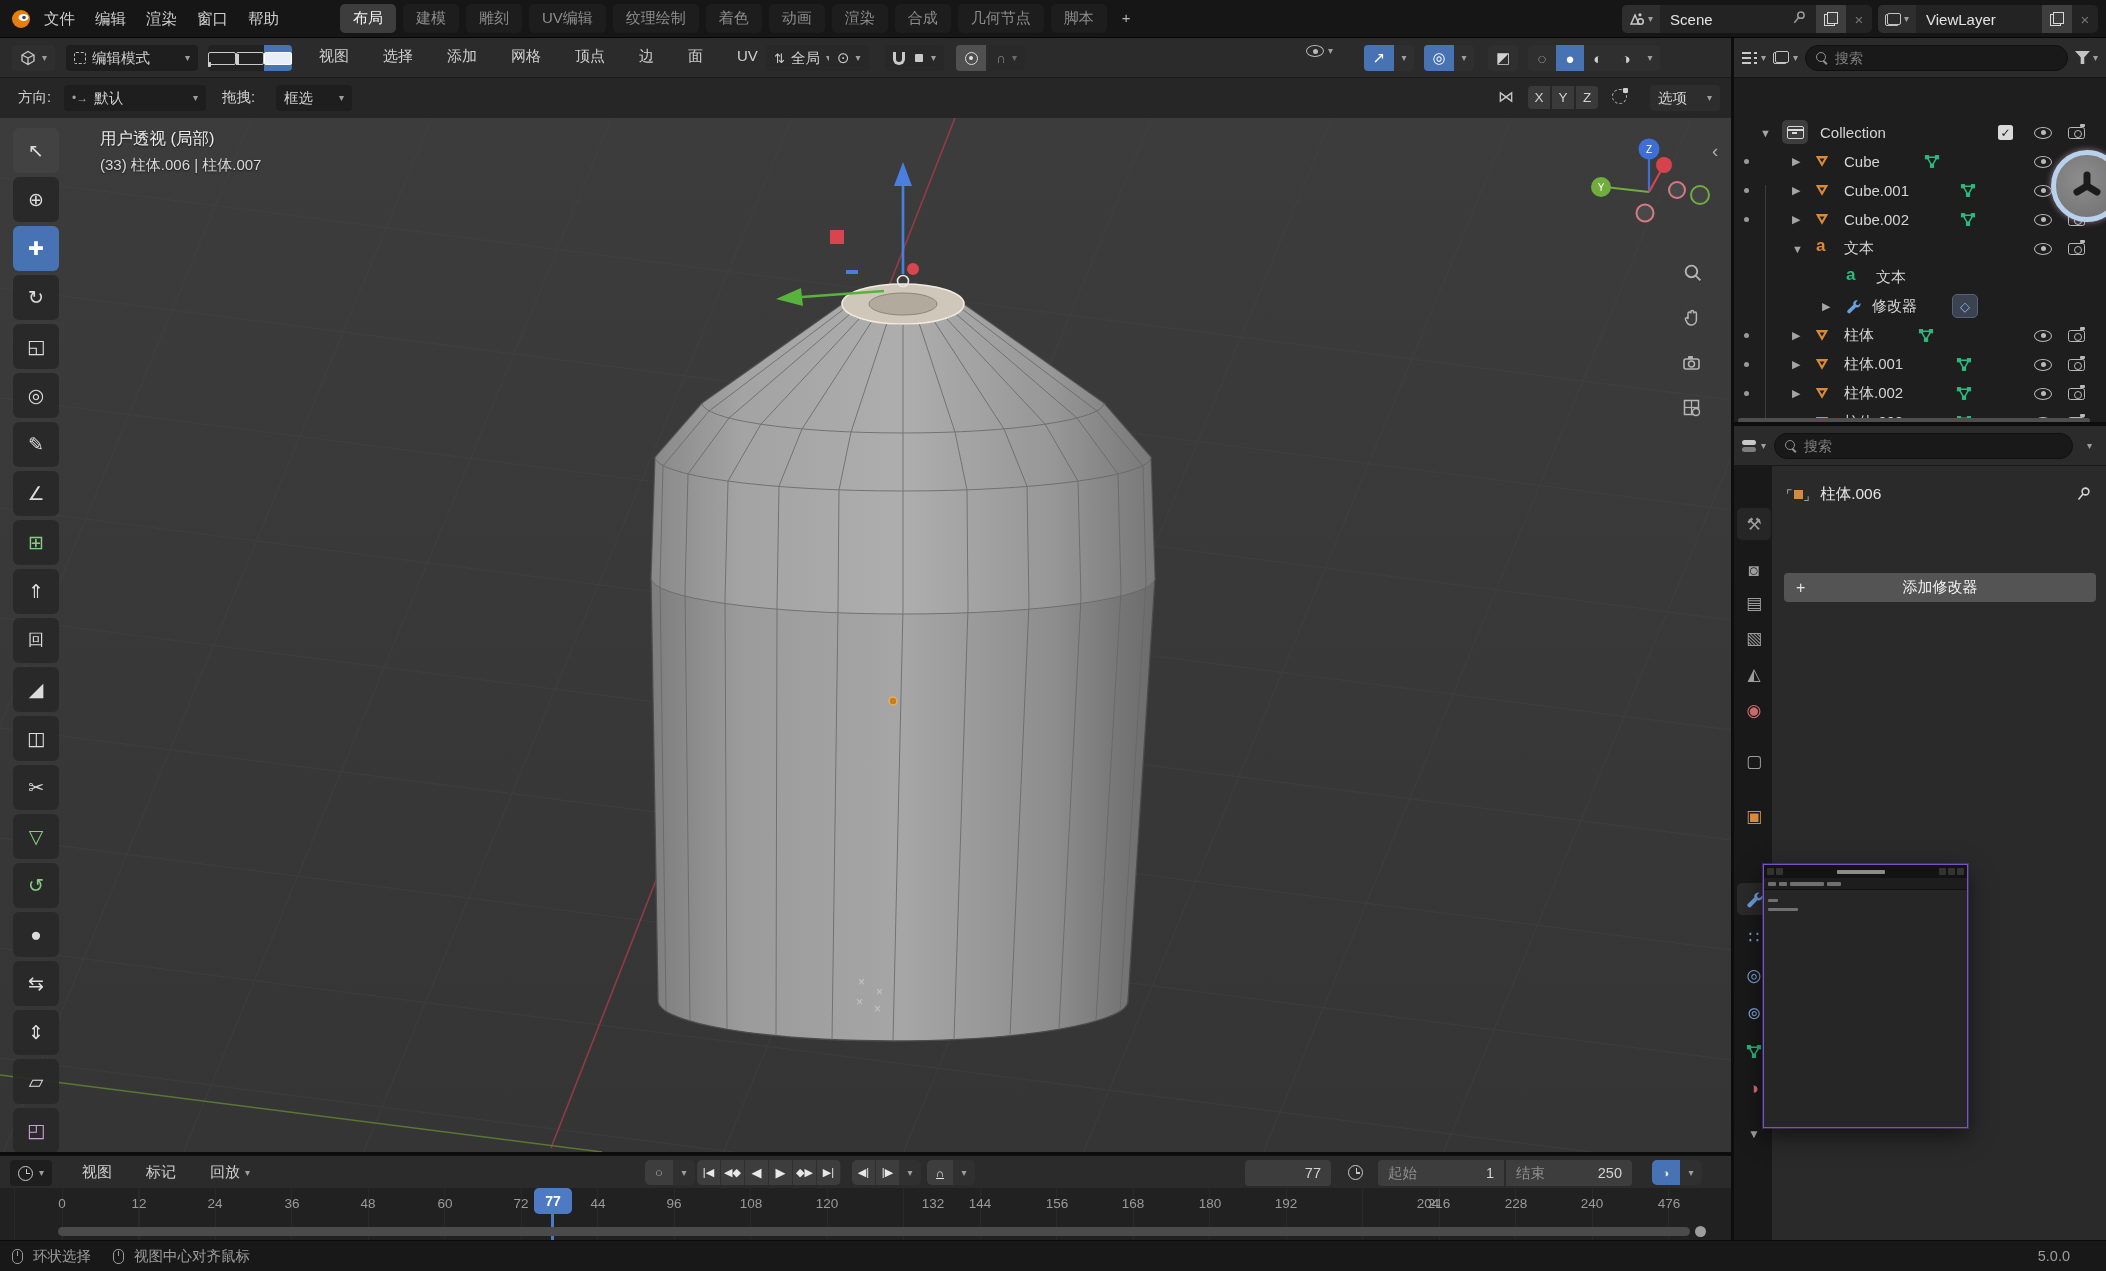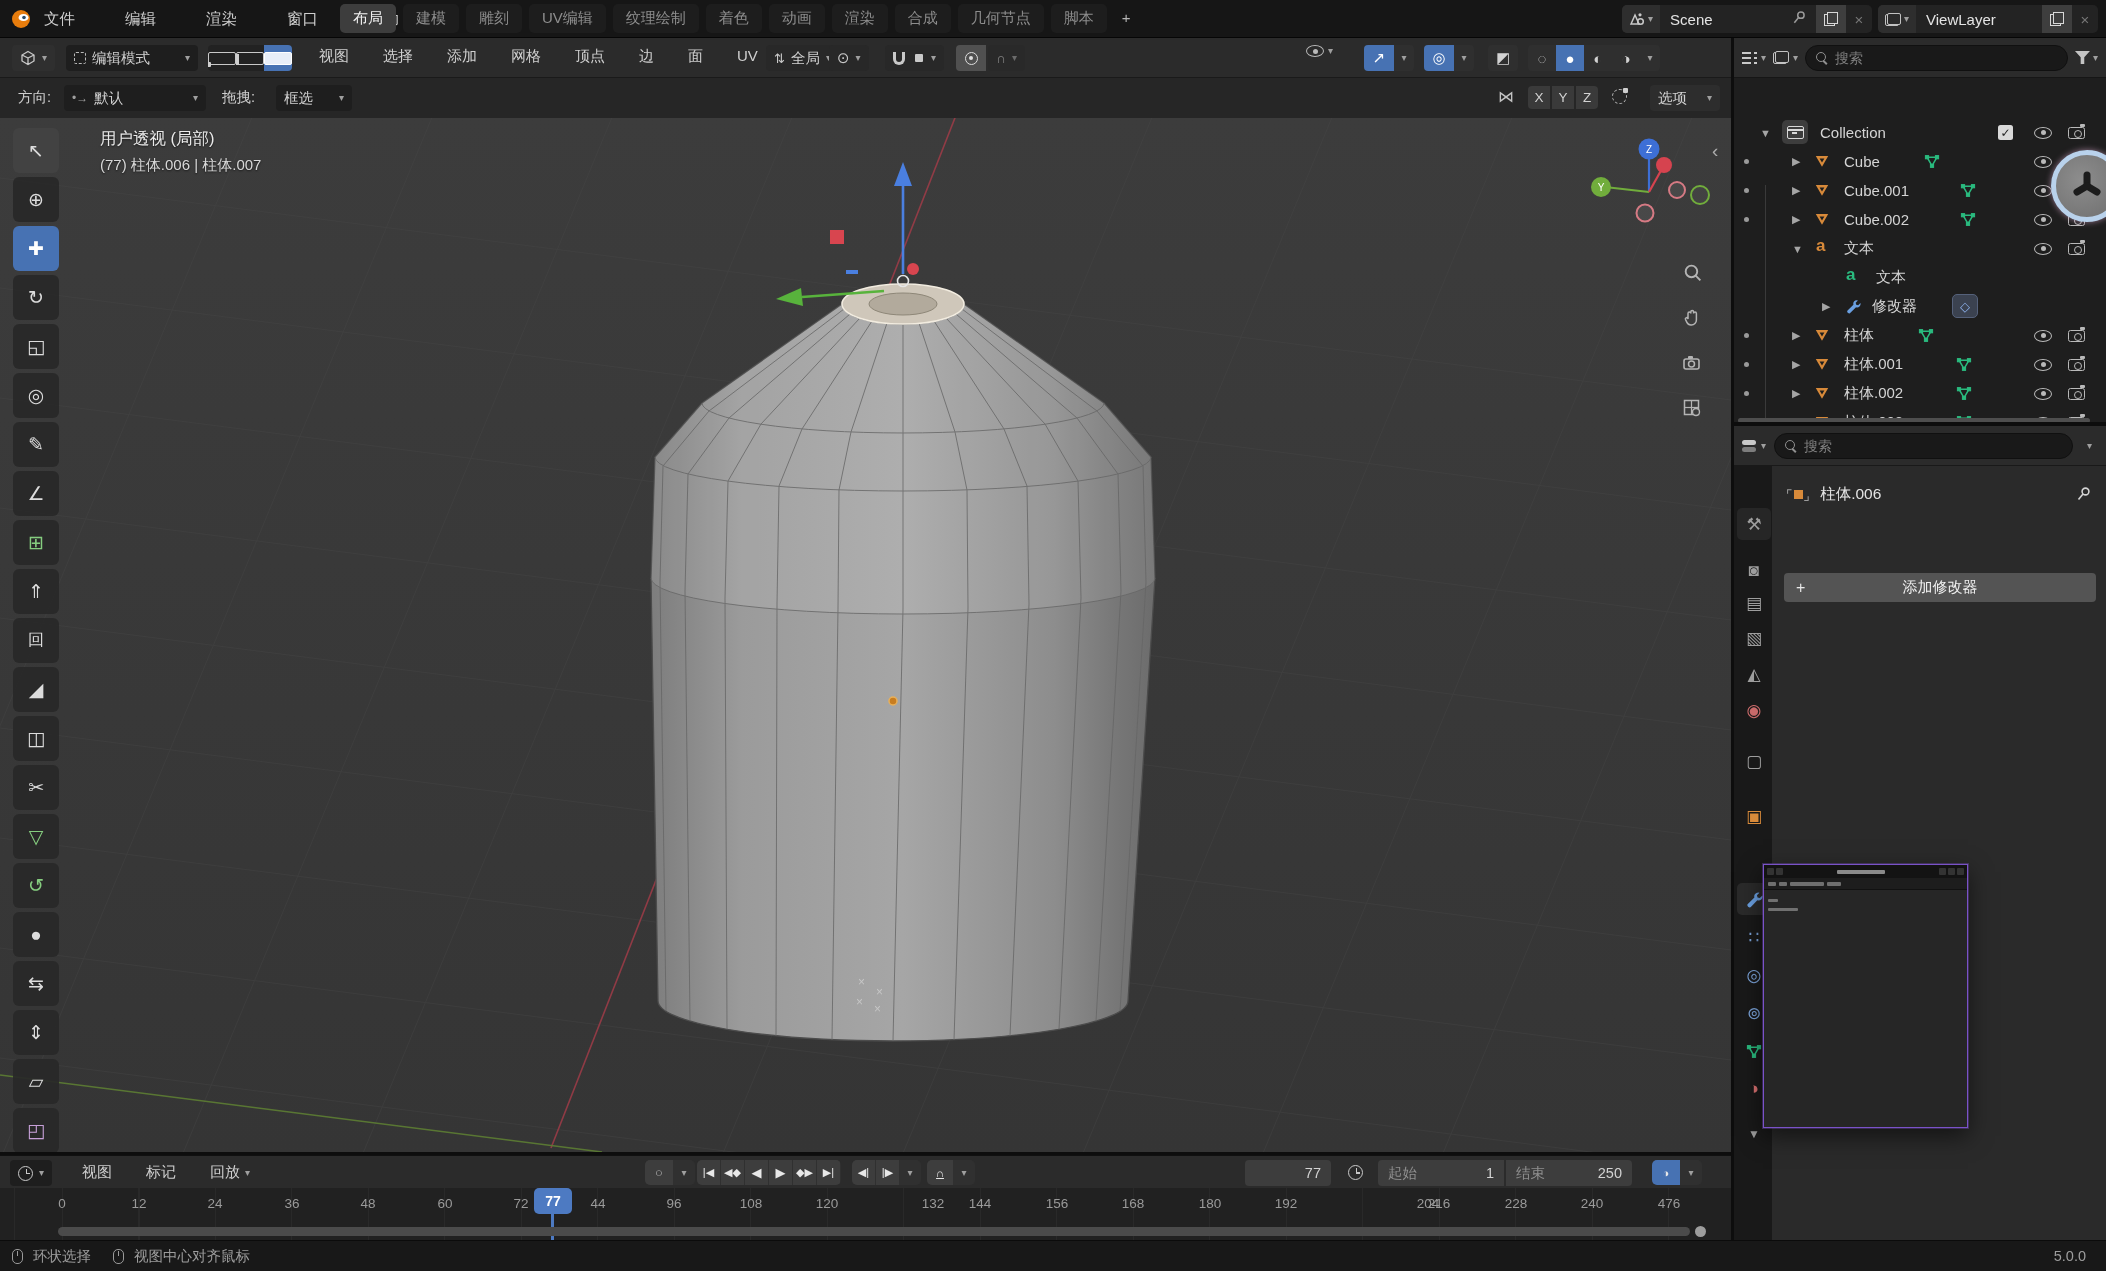--- a/index.html
+++ b/index.html
@@ -17,21 +17,21 @@
 
   
   .pill { display:inline-flex; align-items:center; gap:6px; background:#282828; border-radius:4px; height:26px; padding:0 8px; }
   .pill-dark { background:#1e1e1e; }
   .chev { font-size:10px; color:#9f9f9f; line-height:1; }
   .btn-blue { background:#4772b3 !important; color:#fff; }
   .menu-item { padding:0 4px; color:#cfcfcf; cursor:default; }
 
   
   #topbar { left:0; top:0; width:2106px; height:38px; background:#161616; border-bottom:1px solid #060606; }
-  #topbar .menus { position:absolute; left:40px; top:0; height:38px; display:flex; align-items:center; gap:42px; font-size:15.5px; }
+  #topbar .menus { position:absolute; left:40px; top:0; height:38px; display:flex; align-items:center; gap:12px; font-size:15.5px; }
   .wstabs { position:absolute; left:340px; top:4px; display:flex; gap:7px; }
   .wstab { padding:5px 13px; border-radius:5px; background:#1d1d1d; color:#8d8d8d; font-size:15px; }
   .wstab.active { background:#3d3d3d; color:#f0f0f0; }
   .wstab.plus { background:transparent; color:#b5b5b5; padding:5px 8px; }
   .idblock { position:absolute; top:5px; height:28px; background:#232323; border-radius:5px; display:flex; align-items:center; }
   .idblock .seg-icon { display:flex; align-items:center; gap:3px; background:#2e2e2e; border-radius:5px 0 0 5px; height:28px; padding:0 7px; }
   .idblock .seg-name { padding:0 10px; color:#e4e4e4; font-size:15px; }
   .idblock .seg-btn { height:28px; width:30px; display:flex;align-items:center;justify-content:center; background:#3e3e3e; }
   .idblock .seg-x { height:28px; width:26px; display:flex;align-items:center;justify-content:center; color:#777; border-radius:0 5px 5px 0; }
 
@@ -441,21 +441,21 @@
     <circle cx="893" cy="583" r="4" fill="#c87d20" stroke="#e8b05a" stroke-width="1.5"></circle>
     <g fill="#c6c6c6" font-size="12">
       <text x="858" y="868">×</text>
         <text x="876" y="878">×</text>
         <text x="856" y="888">×</text>
         <text x="874" y="895">×</text>
     </g>
   </svg>
 
   <div id="vp-label" class="abs">用户透视 (局部)</div>
-  <div id="vp-sublabel" class="abs">(77) 柱体.006 | 柱体.007</div>
+  <div id="vp-sublabel" class="abs">(33) 柱体.006 | 柱体.007</div>
 
   <div id="vp-toolbar" class="abs">
     <div class="tool-btn first">↖</div>
     <div class="tool-btn">⊕</div>
     <div class="tool-btn active">✚</div>
     <div class="tool-btn">↻</div>
     <div class="tool-btn">◱</div>
     <div class="tool-btn">◎</div>
     <div class="tool-btn">✎</div>
     <div class="tool-btn">∠</div>
@@ -839,14 +839,14 @@
 <div class="abs vdiv" style="left:1731px;top:38px;width:3px;height:1202px"></div>
 <div class="abs vdiv" style="left:0;top:1152px;width:1731px;height:3px"></div>
 <div class="abs vdiv" style="left:1734px;top:422px;width:372px;height:4px"></div>
 
 <div id="statusbar" class="abs">
   <span class="i-mouse"></span>
   <span>环状选择</span>
   <span class="i-mouse" style="margin-left:12px"></span>
   <span>视图中心对齐鼠标</span>
   <span class="grow"></span>
-  <span style="margin-right:8px">5.0.0</span>
+  <span style="margin-right:24px">5.0.0</span>
 </div>
 
 </body></html>

